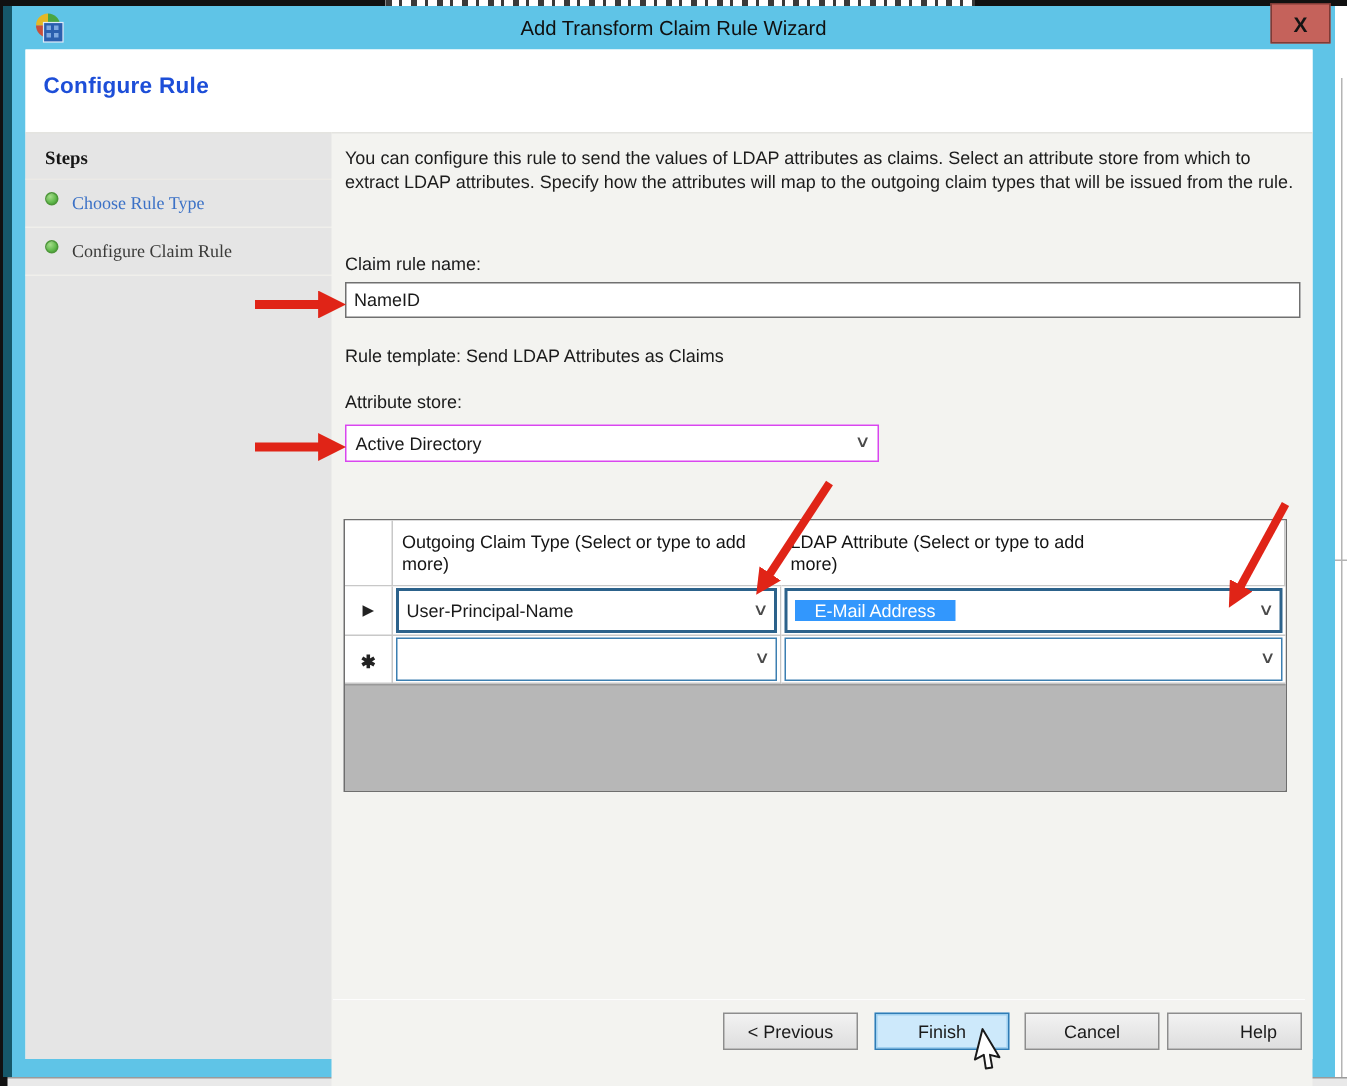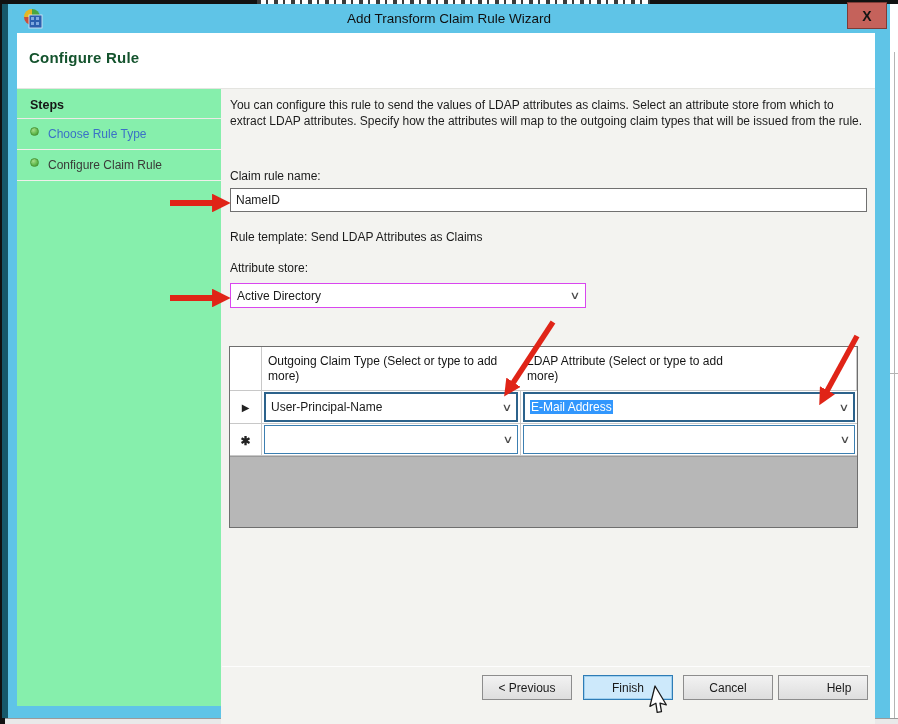--- a/index.html
+++ b/index.html
@@ -23,25 +23,25 @@
   
   .window { position:absolute; left:8px; top:4px; width:882px; height:714px; background:#5FC4E7; }
   .titlebar { position:absolute; left:0; top:0; width:100%; height:29px; display:flex; align-items:center; justify-content:center; }
   .titlebar-title { font-size:13.5px; color:#101010; }
   .titlebar-icon { position:absolute; left:13px; top:3px; width:22px; height:22px; }
   .close-btn { position:absolute; top:-2px; right:3px; width:40px; height:27px; background:#C5625B; border:1px solid #7e3b36;
                color:#141414; font-weight:bold; font-size:14px; display:flex; align-items:center; justify-content:center; cursor:default; }
 
   .dialog { position:absolute; left:9px; top:29px; width:858px; height:673px; background:#fff; }
   .heading-band { position:absolute; left:0; top:0; width:858px; height:55px; background:#fff; }
-  .page-heading { position:absolute; left:12px; top:16px; font-size:15px; font-weight:bold; color:#14532d; letter-spacing:.2px; }
-
-  
-  .sidebar { position:absolute; left:0; top:55px; width:244px; height:618px; background:#86efac;
-             border-top:1px solid #e4e4e0; border-right:1px solid #d6d6d2; }
+  .page-heading { position:absolute; left:12px; top:16px; font-size:15px; font-weight:bold; color:#1d4ed8; letter-spacing:.2px; }
+
+  
+  .sidebar { position:absolute; left:0; top:55px; width:244px; height:618px; background:#e5e5e5;
+             border-top:1px solid #e4e4e0; border-right:1px solid #d6d6d2;font-family:Liberation Serif, serif; }
   .steps-title { padding:9px 0 6px 13px; font-weight:bold; font-size:12.5px; color:#161616; border-bottom:1px solid #eceae6; }
   .step-item { display:flex; align-items:flex-start; gap:9px; padding:8px 8px 8px 13px; border-bottom:1px solid #f0efeb; }
   .step-dot { width:9px; height:9px; border-radius:50%; flex:0 0 auto;
               background:radial-gradient(circle at 35% 30%, #a5dd8a, #5FB84A 60%, #3f8a2e); border:1px solid #4d9639; }
   .step-link { color:#3B71C6; }
   .step-current { color:#3a3a38; }
 
   
   .pane { position:absolute; left:204px; top:55px; width:654px; height:650px; background:#f3f3f0; border-top:1px solid #e4e4e0; }
   .desc { position:absolute; left:9px; top:8px; width:642px; line-height:16px; color:#1c1c1c; }
@@ -60,21 +60,21 @@
                display:grid; grid-template-columns:32px 259px 1fr; grid-template-rows:44px 33px 32px 1fr; }
   .cell { border-right:1px solid #c8c8c8; border-bottom:1px solid #c8c8c8; background:#fff; }
   .hdr { padding:4px 6px; line-height:15px; display:flex; align-items:center; color:#141414; }
   .hdr span { max-width:205px; }
   .marker-cell { display:flex; align-items:center; justify-content:center; color:#222; }
   .marker-row1 { font-size:10px; }
   .marker-row2 { font-size:12px; font-weight:bold; padding-top:3px; }
   .combo-cell { padding:1px 2px; display:flex; }
   .combo { flex:1; background:#fff; border:1px solid #3C7FB1; display:flex; align-items:center; padding:0 5px; }
   .combo.focused { border:2px solid #2C628B; }
-  .sel-text { background:#3297FD; color:#fff; padding:0 1px; }
+  .sel-text { background:#3297FD; color:#fff; padding:0 13px; }
   .filler { grid-column:1 / 4; background:#b7b7b7; border-top:1px solid #9a9a9a; }
 
   
   .footer-sep { position:absolute; left:1px; top:577px; width:648px; height:1px; background:#dddcd7; border-bottom:1px solid #fdfdfd; }
   .btn { position:absolute; top:586px; width:90px; height:25px; background:linear-gradient(#f2f2f2,#dedede); border:1px solid #8d8d8d;
          font-family:"Liberation Sans",sans-serif; font-size:12px; color:#1a1a1a; }
   .btn-previous { left:261px; }
   .btn-finish  { left:362px; background:#cde9fb; border:1px solid #2F7CB5; box-shadow:inset 0 0 0 1px #9fd0f0; }
   .btn-cancel  { left:462px; }
   .btn-help    { left:557px;padding-left:32px; }

